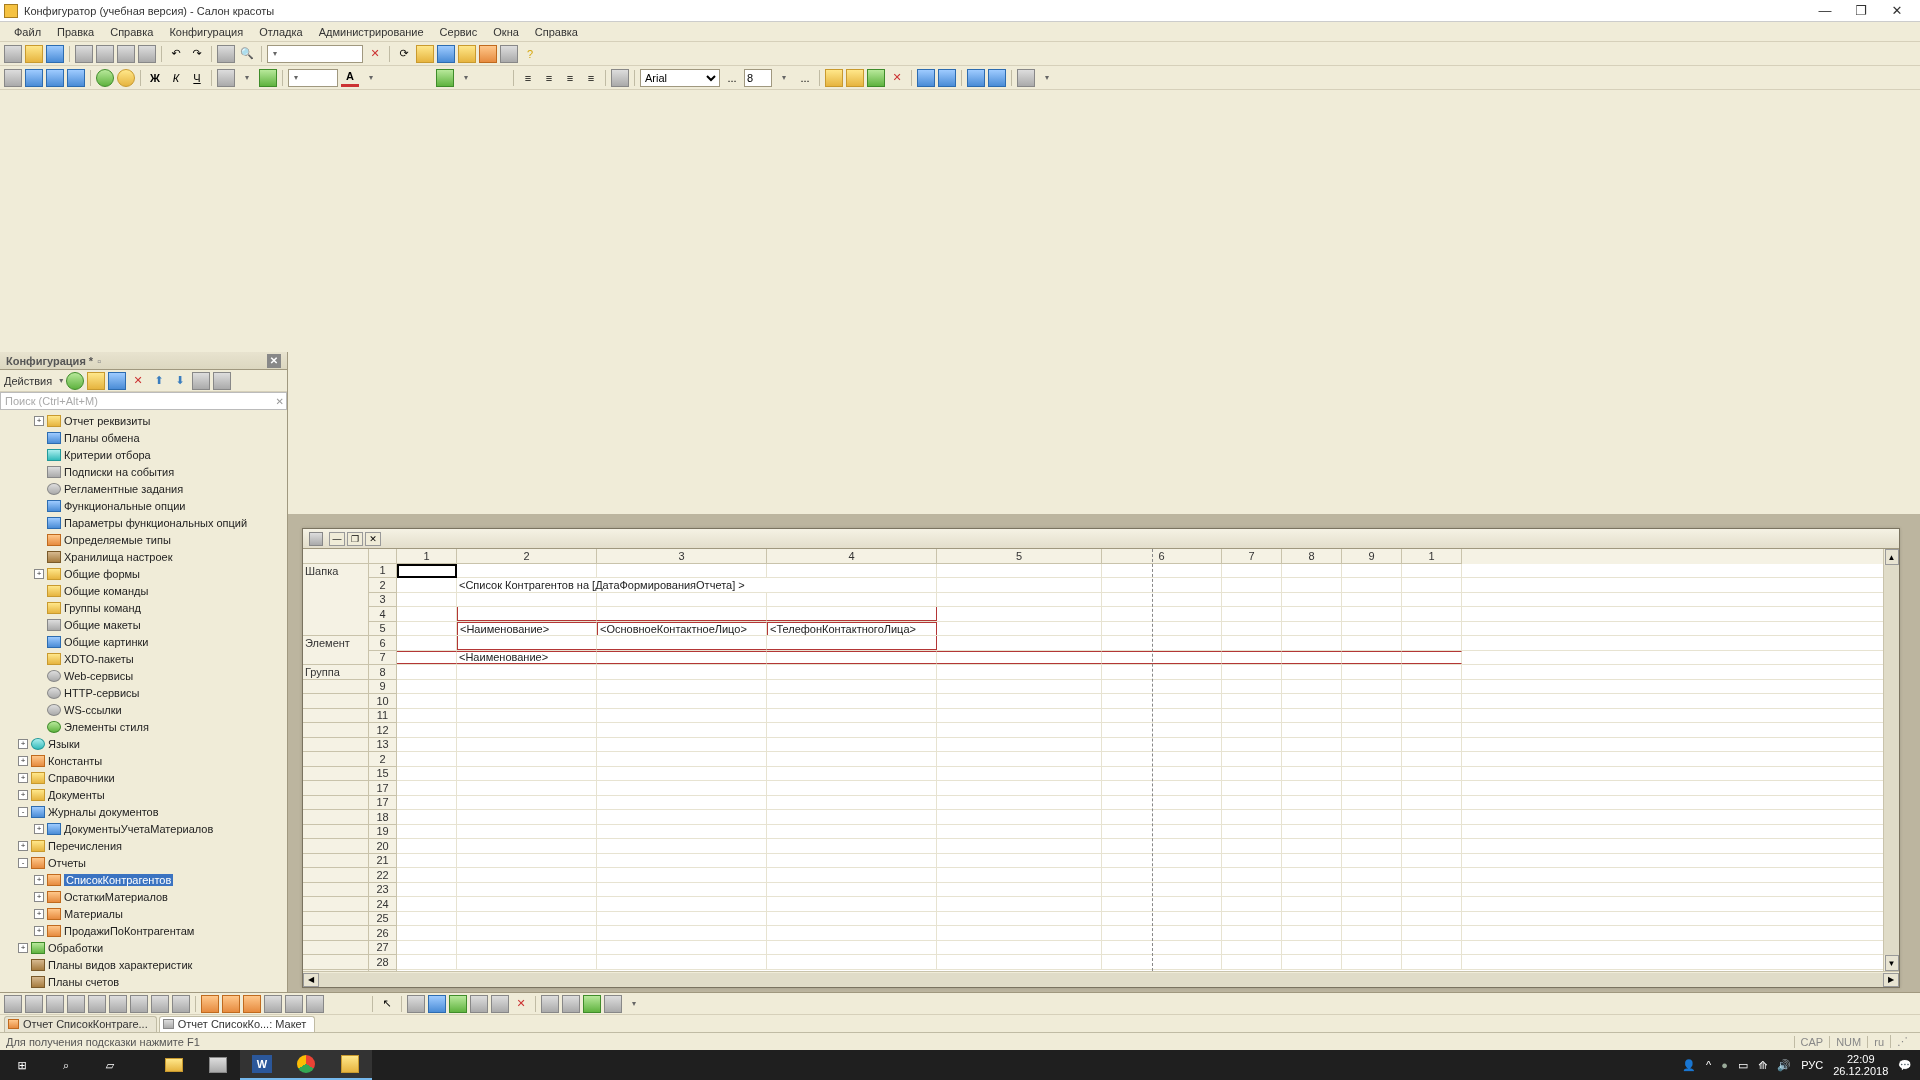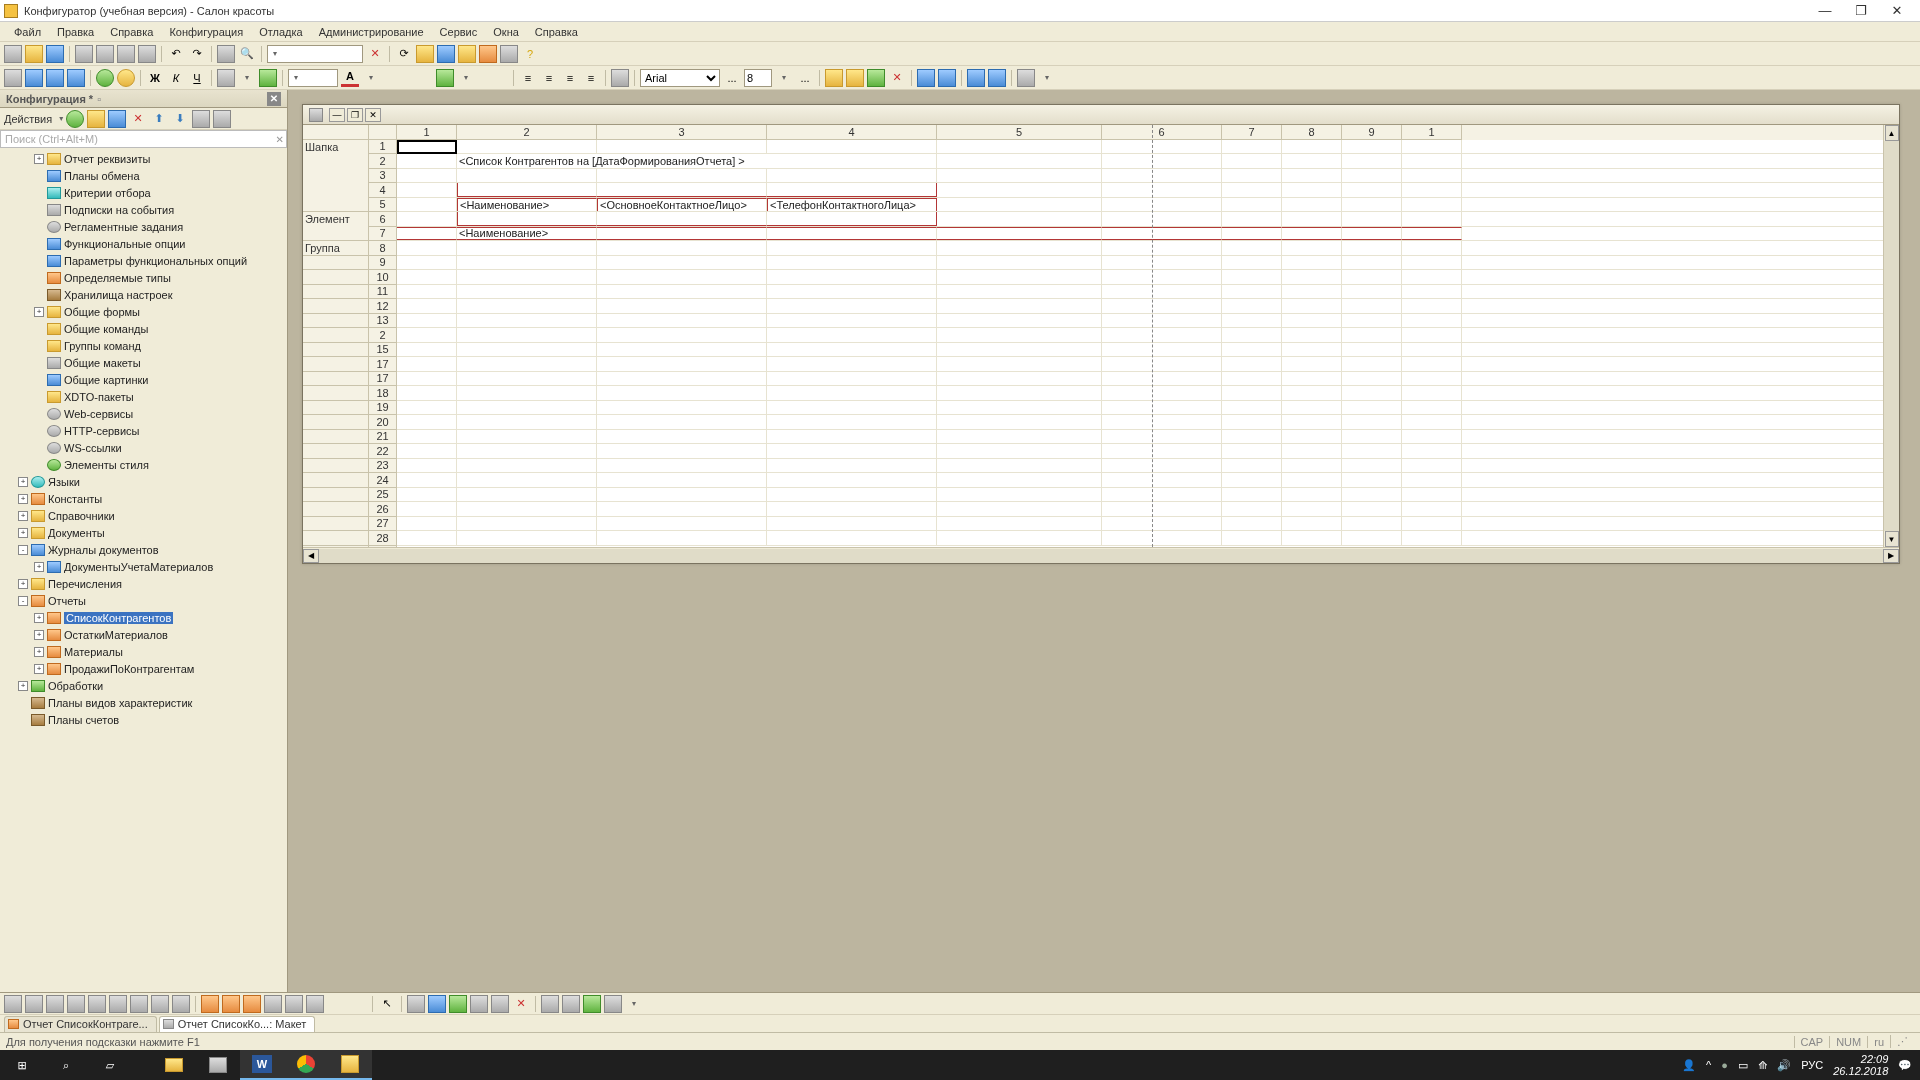--- a/index.html
+++ b/index.html
@@ -17,21 +17,21 @@
 .menuitem { padding: 2px 6px; color: #333; }
 
 
 .toolbar { height: 24px; background: #f0ecd8; display: flex; align-items: center; padding: 0 4px; gap: 3px; border-bottom: 1px solid #d6d0ba;}
 .tb-btn { width: 18px; height: 18px; display: inline-flex; align-items: center; justify-content: center; }
 .tb-sep { width: 1px; height: 16px; background: #c0bba4; margin: 0 2px;}
 .tb-combo { height: 18px; border: 1px solid #a0987f; background: #fff; padding: 0 2px; display: inline-flex; align-items: center;}
 .tb-combo .dd { margin-left: 3px; color: #666; font-size: 8px;}
 
 
-.main { display: flex; height: calc(100vh - 22px - 20px - 24px - 24px - 22px - 18px - 18px - 30px); }
+.main { display: flex; height: calc(100vh - 22px - 20px - 24px - 24px - 22px - 18px - 18px - 30px); align-items: flex-end; }
 
 
 .configpanel { width: 288px; background: #f0ecd8; border-right: 1px solid #a0987f; display: flex; flex-direction: column;}
 .configpanel .header { height: 18px; background: linear-gradient(#e8e3cf,#dcd7c0); border-bottom: 1px solid #a0987f; display: flex; align-items: center; padding: 0 6px; font-weight: bold; color: #555;}
 .configpanel .header .close { margin-left: auto; width: 14px; height: 14px; display: flex; align-items: center; justify-content: center; background: #888; color: #fff; font-size: 10px;}
 .configpanel .header .pin { margin-left: 4px; width: 12px; color: #888;}
 .configpanel .actions { height: 22px; display: flex; align-items: center; padding: 0 4px; gap: 3px; border-bottom: 1px solid #d6d0ba;}
 .configpanel .actions .label { color: #333; margin-right: 4px;}
 .configpanel .search { height: 18px; border: 1px solid #bbb; background: #fff; display: flex; align-items: center; padding: 0 4px; color: #aaa; position: relative;}
 .configpanel .search .clear { position: absolute; right: 2px; color: #999; font-size: 10px;}
@@ -102,21 +102,21 @@
 
 .status { height: 18px; background: #f0ecd8; border-top: 1px solid #c0bba4; display: flex; align-items: center; padding: 0 6px; color: #555;}
 .status .spacer { flex: 1;}
 .status .cell { border-left: 1px solid #c0bba4; padding: 0 6px; color: #888;}
 
 
 .taskbar { height: 30px; background: #1f1f1f; display: flex; align-items: center; color: #fff;}
 .taskbar .tbtn { width: 44px; height: 30px; display: flex; align-items: center; justify-content: center;}
 .taskbar .tbtn.active { border-bottom: 2px solid #76b9ed; background: #333;}
 .taskbar .tray { margin-left: auto; display: flex; align-items: center; gap: 10px; padding-right: 8px; font-size: 10px;}
-.taskbar .clock { text-align: right; line-height: 1.1; font-style: italic;}
+.taskbar .clock { text-align: center; line-height: 1.1;}
 
 select.fake { border: 1px solid #a0987f; background: #fff; height: 18px; font-size: 11px;}
 input.fake { border: 1px solid #a0987f; background: #fff; height: 18px; width: 28px; font-size: 11px; text-align: left; padding-left: 2px;}
 
 </style>
 </head>
 <body>
 
 <div class="titlebar">
   <div class="icon"></div>

